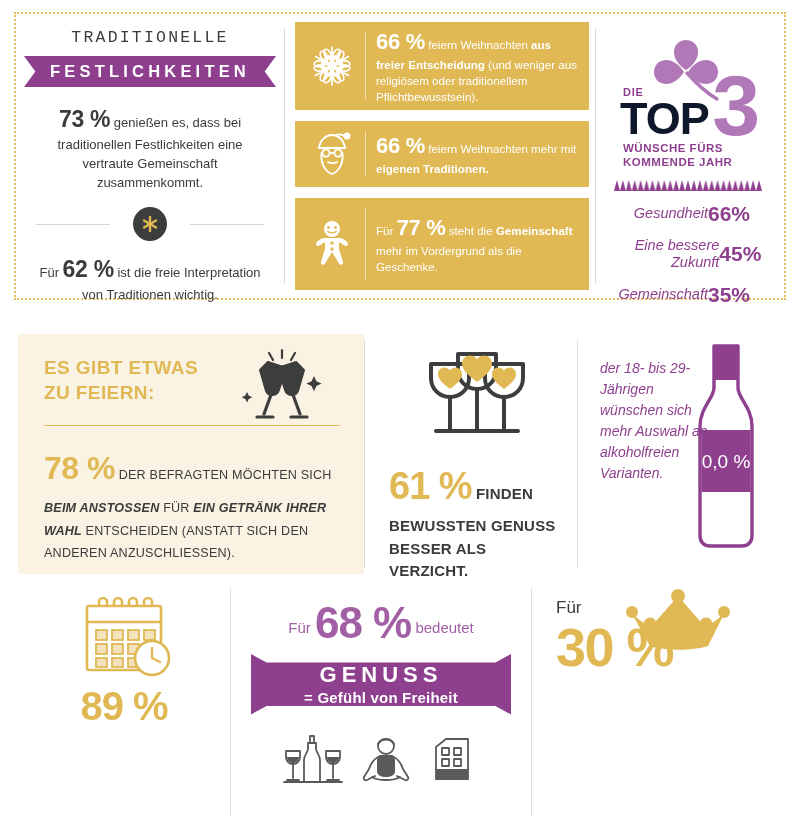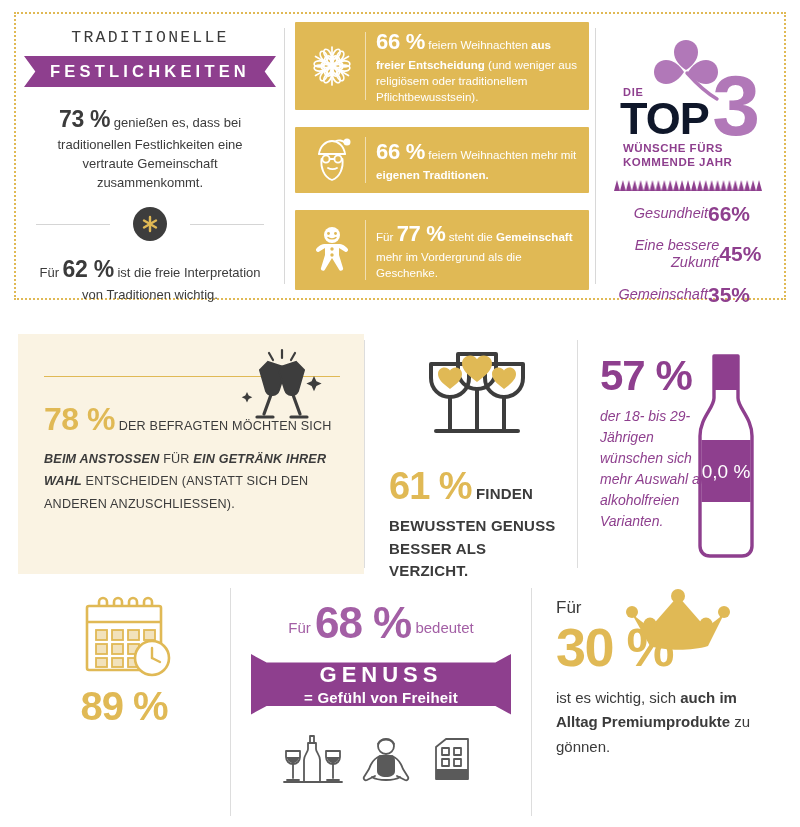--- a/index.html
+++ b/index.html
@@ -99,21 +99,21 @@
   .sec2-sep { width: 1px; background: #dddddd; margin: 6px 0 6px 0; }
   .col61 { width: 212px; padding: 12px 12px 0 24px; text-align: left; }
   .g61 { display: flex; justify-content: center; margin-bottom: 12px; }
   .t61 { font-size: 15px; font-weight: 700; line-height: 1.5; letter-spacing: .2px; }
   .t61 .big { font-size: 38px; color: #e0b955; font-weight: 700; letter-spacing: -1px; }
   .t61 .thin { font-weight: 700; }
 
   .col57 { flex: 1; padding: 18px 10px 0 22px; position: relative; }
   .n57 { font-size: 42px; font-weight: 700; color: #8e3f8e; letter-spacing: -1px; }
   .t57 { font-size: 14px; font-style: italic; color: #8e3f8e; line-height: 1.5; margin-top: 6px; width: 118px; }
-  .bottle { position: absolute; right: 18px; top: 14px; }
+  .bottle { position: absolute; right: 18px; top: 4px; }
 
   
   .sec3 { position: absolute; left: 18px; top: 588px; width: 768px; height: 228px; display: flex; }
   .col89 { width: 212px; text-align: center; padding-top: 6px; }
   .n89 { font-size: 40px; font-weight: 700; color: #e0b955; letter-spacing: -1px; margin-top: 6px; }
   .t89 { font-size: 12.5px; color: #e0b955; line-height: 1.55; margin-top: 5px; padding: 0 18px; }
   .t89 b { font-weight: 700; }
 
   .sec3-sep { width: 1px; background: #dddddd; }
   .col68 { width: 300px; padding: 10px 14px 0 14px; text-align: center; }
@@ -248,21 +248,21 @@
             </g>
           </svg>
         </div>
         <div class="gb-sep"></div>
         <div class="gb-txt">
           <span class="big">66 %</span>
           <span>feiern Weihnachten mehr mit </span><b>eigenen Traditionen.</b>
         </div>
       </div>
 
-      <div class="goldbar" style="height:80px">
+      <div class="goldbar" style="height:92px">
         <div class="gb-icon">
           <svg class="svgi" width="52" height="52" viewBox="0 0 52 52">
             <g fill="#fff">
               <circle cx="26" cy="11" r="8"></circle>
               <path d="M20 20h12c5 0 7 2 9.5 4.5 1.6 1.6-.4 4.4-2.4 3.2L33 24v7l4 13c.8 2.4-3 3.8-4 1.4L26 34l-7 11.4c-1 2.4-4.8 1-4-1.4l4-13v-7l-6.1 3.7c-2 1.2-4-1.6-2.4-3.2C13 22 15 20 20 20z"></path>
             </g>
             <g fill="#e0b955">
               <circle cx="22.5" cy="9.5" r="1.4"></circle>
               <circle cx="29.5" cy="9.5" r="1.4"></circle>
               <path d="M22 13.5c1.6 1.8 6.4 1.8 8 0" stroke="#e0b955" stroke-width="1.4" fill="none" stroke-linecap="round"></path>
@@ -325,20 +325,24 @@
           <div class="wish-lbl">Gemeinschaft</div>
           <div class="wish-val">35%</div>
         </div>
       </div>
     </div>
   </div>
 
   <div class="sec2">
 
     <div class="cream">
+      <div class="cream-h">
+        <span>ES GIBT ETWAS</span><br>
+        <span>ZU FEIERN:</span>
+      </div>
       <div class="cheers">
         <svg class="svgi" width="86" height="76" viewBox="0 0 86 76">
           <g fill="#3d3d3d">
             <path d="M30 14 L48 20 L41 42 c-2 6-10 7-13 1 L22 22 Z" stroke="#3d3d3d" stroke-width="2"></path>
             <path d="M34 44 L26 66" stroke="#3d3d3d" stroke-width="3.2" fill="none" stroke-linecap="round"></path>
             <path d="M19 69 h16" stroke="#3d3d3d" stroke-width="3.2" fill="none" stroke-linecap="round"></path>
             <path d="M58 14 L40 20 L47 42 c2 6 10 7 13 1 L66 22 Z" stroke="#3d3d3d" stroke-width="2"></path>
             <path d="M54 44 L62 66" stroke="#3d3d3d" stroke-width="3.2" fill="none" stroke-linecap="round"></path>
             <path d="M53 69 h16" stroke="#3d3d3d" stroke-width="3.2" fill="none" stroke-linecap="round"></path>
           </g>
@@ -387,21 +391,20 @@
         <span class="big">61 %</span>
         <span class="thin">FINDEN</span><br>
         <span>BEWUSSTEN GENUSS</span><br>
         <span class="thin">BESSER ALS VERZICHT.</span>
       </div>
     </div>
 
     <div class="sec2-sep"></div>
 
     <div class="col57">
-      <div class="n57">57 %</div>
       <div class="t57">der 18- bis 29-Jährigen wünschen sich mehr Auswahl an alkoholfreien Varianten.</div>
       <div class="bottle">
         <svg class="svgi" width="84" height="212" viewBox="0 0 84 212">
           <g fill="none" stroke="#8e3f8e" stroke-width="3.4" stroke-linejoin="round">
             <path d="M30 8 h24 v42 c0 10 14 20 14 38 v110 c0 6-4 10-10 10 H26 c-6 0-10-4-10-10 V88 c0-18 14-28 14-38z"></path>
           </g>
           <rect x="30" y="8" width="24" height="34" fill="#8e3f8e"></rect>
           <rect x="17.5" y="92" width="49" height="62" fill="#8e3f8e"></rect>
           <text x="42" y="130" text-anchor="middle" fill="#ffffff" font-family="Liberation Sans, sans-serif" font-size="19">0,0 %</text>
         </svg>
@@ -509,19 +512,16 @@
         <svg class="svgi" width="116" height="72" viewBox="0 0 116 72">
           <path d="M12 26 L30 58 c16 5 42 5 58 0 L104 26 L86 40 L58 8 L30 40z" fill="#e0b955"></path>
           <circle cx="12" cy="24" r="6" fill="#e0b955"></circle>
           <circle cx="104" cy="24" r="6" fill="#e0b955"></circle>
           <circle cx="30" cy="36" r="6.5" fill="#e0b955"></circle>
           <circle cx="86" cy="36" r="6.5" fill="#e0b955"></circle>
           <circle cx="58" cy="8" r="7" fill="#e0b955"></circle>
         </svg>
       </div>
       <div class="n30">30 %</div>
-      <div class="t30">
-        <span>ist es wichtig, sich </span><b>auch im Alltag Premiumprodukte</b><span> zu gönnen.</span>
-      </div>
     </div>
   </div>
 
 </div>
 
 </body></html>

